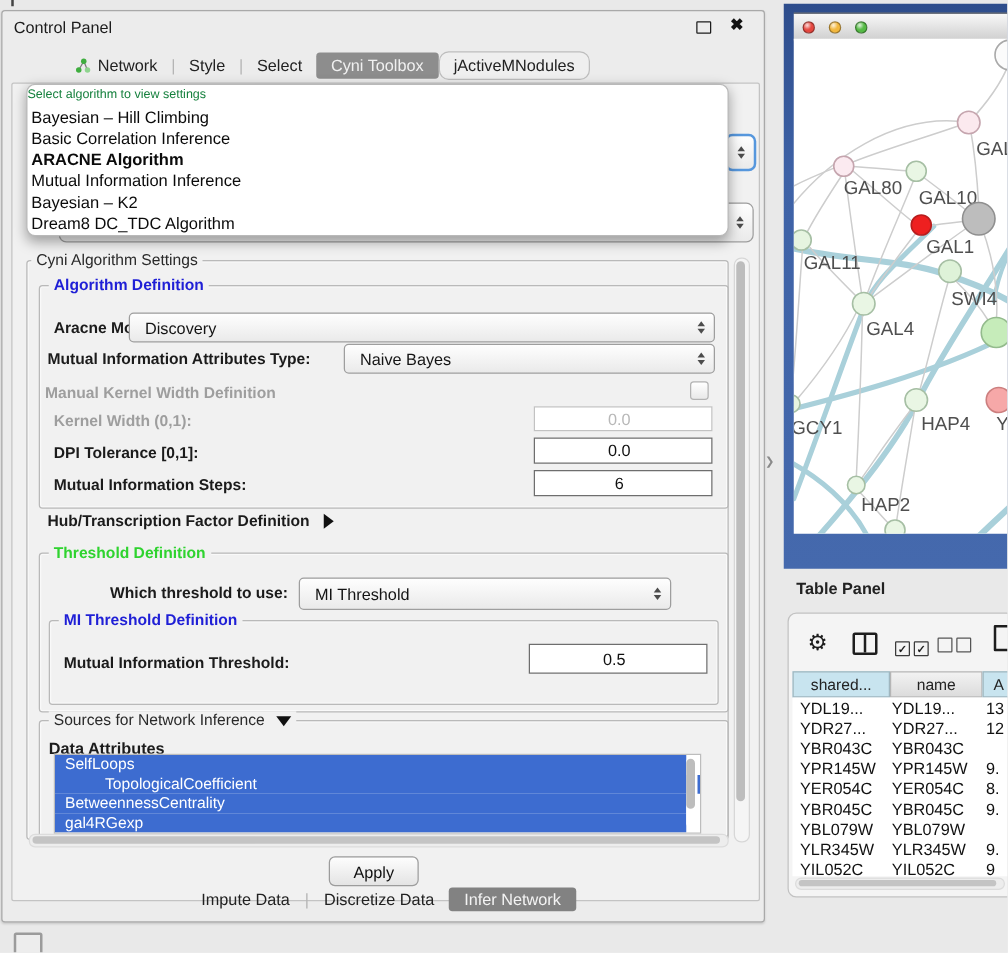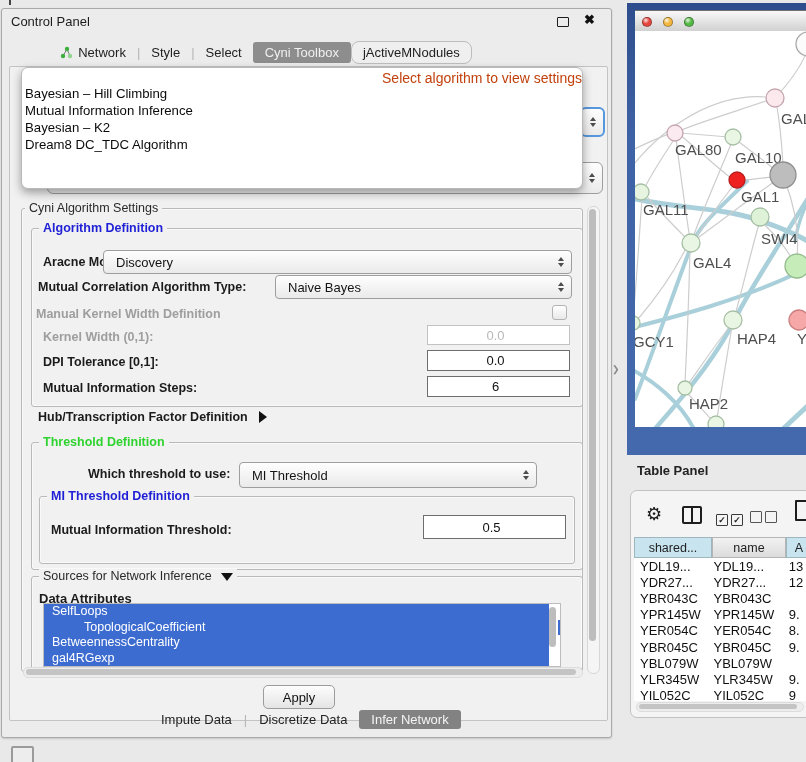--- a/index.html
+++ b/index.html
@@ -16,21 +16,21 @@
   .tab{padding:3px 11px;white-space:nowrap;display:flex;align-items:center;gap:5px;}
   .tab-sep{color:#b5b5b5;}
   .tab.sel{background:#8d8d8d;color:#f0f0f0;border-radius:3px;padding:3px 12px;}
   .tab.outlined{border:1px solid #bdbdbd;border-radius:8px;background:#efefef;}
   
   #content{position:absolute;left:7px;top:57px;width:597px;height:653px;background:#f1f1f1;
            border:1px solid #c3c3c3;border-radius:2px;}
   
   #popup{position:absolute;left:11px;top:0px;width:560px;height:120px;background:#fff;
          border:1px solid #b9b9b9;border-radius:7px;box-shadow:0 4px 10px rgba(0,0,0,.35);z-index:6;overflow:hidden;}
-  .pop-prompt{height:15px;text-align:right;color:#c2410c;font-size:14px;padding-top:2px;}
+  .pop-prompt{height:15px;text-align:left;color:#15803d;font-size:10px;padding-top:2px;}
   .pop-item{height:17px;line-height:17px;padding-left:3px;font-size:13.2px;color:#0b0b0b;white-space:nowrap;}
   .pop-item.b{font-weight:bold;}
   
   .combo{position:absolute;background:linear-gradient(#fefefe,#eaeaea);border:1px solid #9e9e9e;border-radius:4px;
          display:flex;align-items:center;font-size:13px;color:#141414;}
   .combo-val{padding-left:12px;flex:1;white-space:nowrap;overflow:hidden;}
   .stepper{width:17px;display:flex;flex-direction:column;align-items:center;gap:2px;padding-right:2px;}
   .tri-up{width:0;height:0;border-left:3.5px solid transparent;border-right:3.5px solid transparent;border-bottom:4.5px solid #4c4c4c;}
   .tri-dn{width:0;height:0;border-left:3.5px solid transparent;border-right:3.5px solid transparent;border-top:4.5px solid #4c4c4c;}
   .field{position:absolute;background:#fff;border:1px solid #6e6e6e;font-size:13px;color:#111;
@@ -142,20 +142,22 @@
         <span class="stepper">
             <i class="tri-up"></i>
             <i class="tri-dn"></i>
           </span>
       </div>
 
       <div id="popup">
         <div class="pop-prompt">Select algorithm to view settings</div>
         <div>
             <div class="pop-item">Bayesian – Hill Climbing</div>
+            <div class="pop-item">Basic Correlation Inference</div>
+            <div class="pop-item b">ARACNE Algorithm</div>
             <div class="pop-item">Mutual Information Inference</div>
             <div class="pop-item">Bayesian – K2</div>
             <div class="pop-item">Dream8 DC_TDC Algorithm</div>
           </div>
       </div>
 
       <span class="grp-title" style="left:15px;top:134px;">Cyni Algorithm Settings</span>
       <div class="grp" style="left:11px;top:141px;width:560px;height:462px;"></div>
 
       <div class="vscroll" style="left:577px;top:139px;width:11px;height:466px;">
@@ -167,21 +169,21 @@
 
       <span class="lbl" style="left:33px;top:188px;">Aracne Mode:</span>
       <div class="combo" style="left:93px;top:183px;width:467px;height:22px;">
         <span class="combo-val">Discovery</span>
         <span class="stepper">
             <i class="tri-up"></i>
             <i class="tri-dn"></i>
           </span>
       </div>
 
-      <span class="lbl" style="left:28px;top:213px;">Mutual Correlation Algorithm Type:</span>
+      <span class="lbl" style="left:28px;top:213px;">Mutual Information Attributes Type:</span>
       <div class="combo" style="left:265px;top:208px;width:295px;height:22px;">
         <span class="combo-val">Naive Bayes</span>
         <span class="stepper">
             <i class="tri-up"></i>
             <i class="tri-dn"></i>
           </span>
       </div>
 
       <span class="lbl dis" style="left:26px;top:240px;">Manual Kernel Width Definition</span>
       <span class="chk" style="left:542px;top:238px;"></span>

